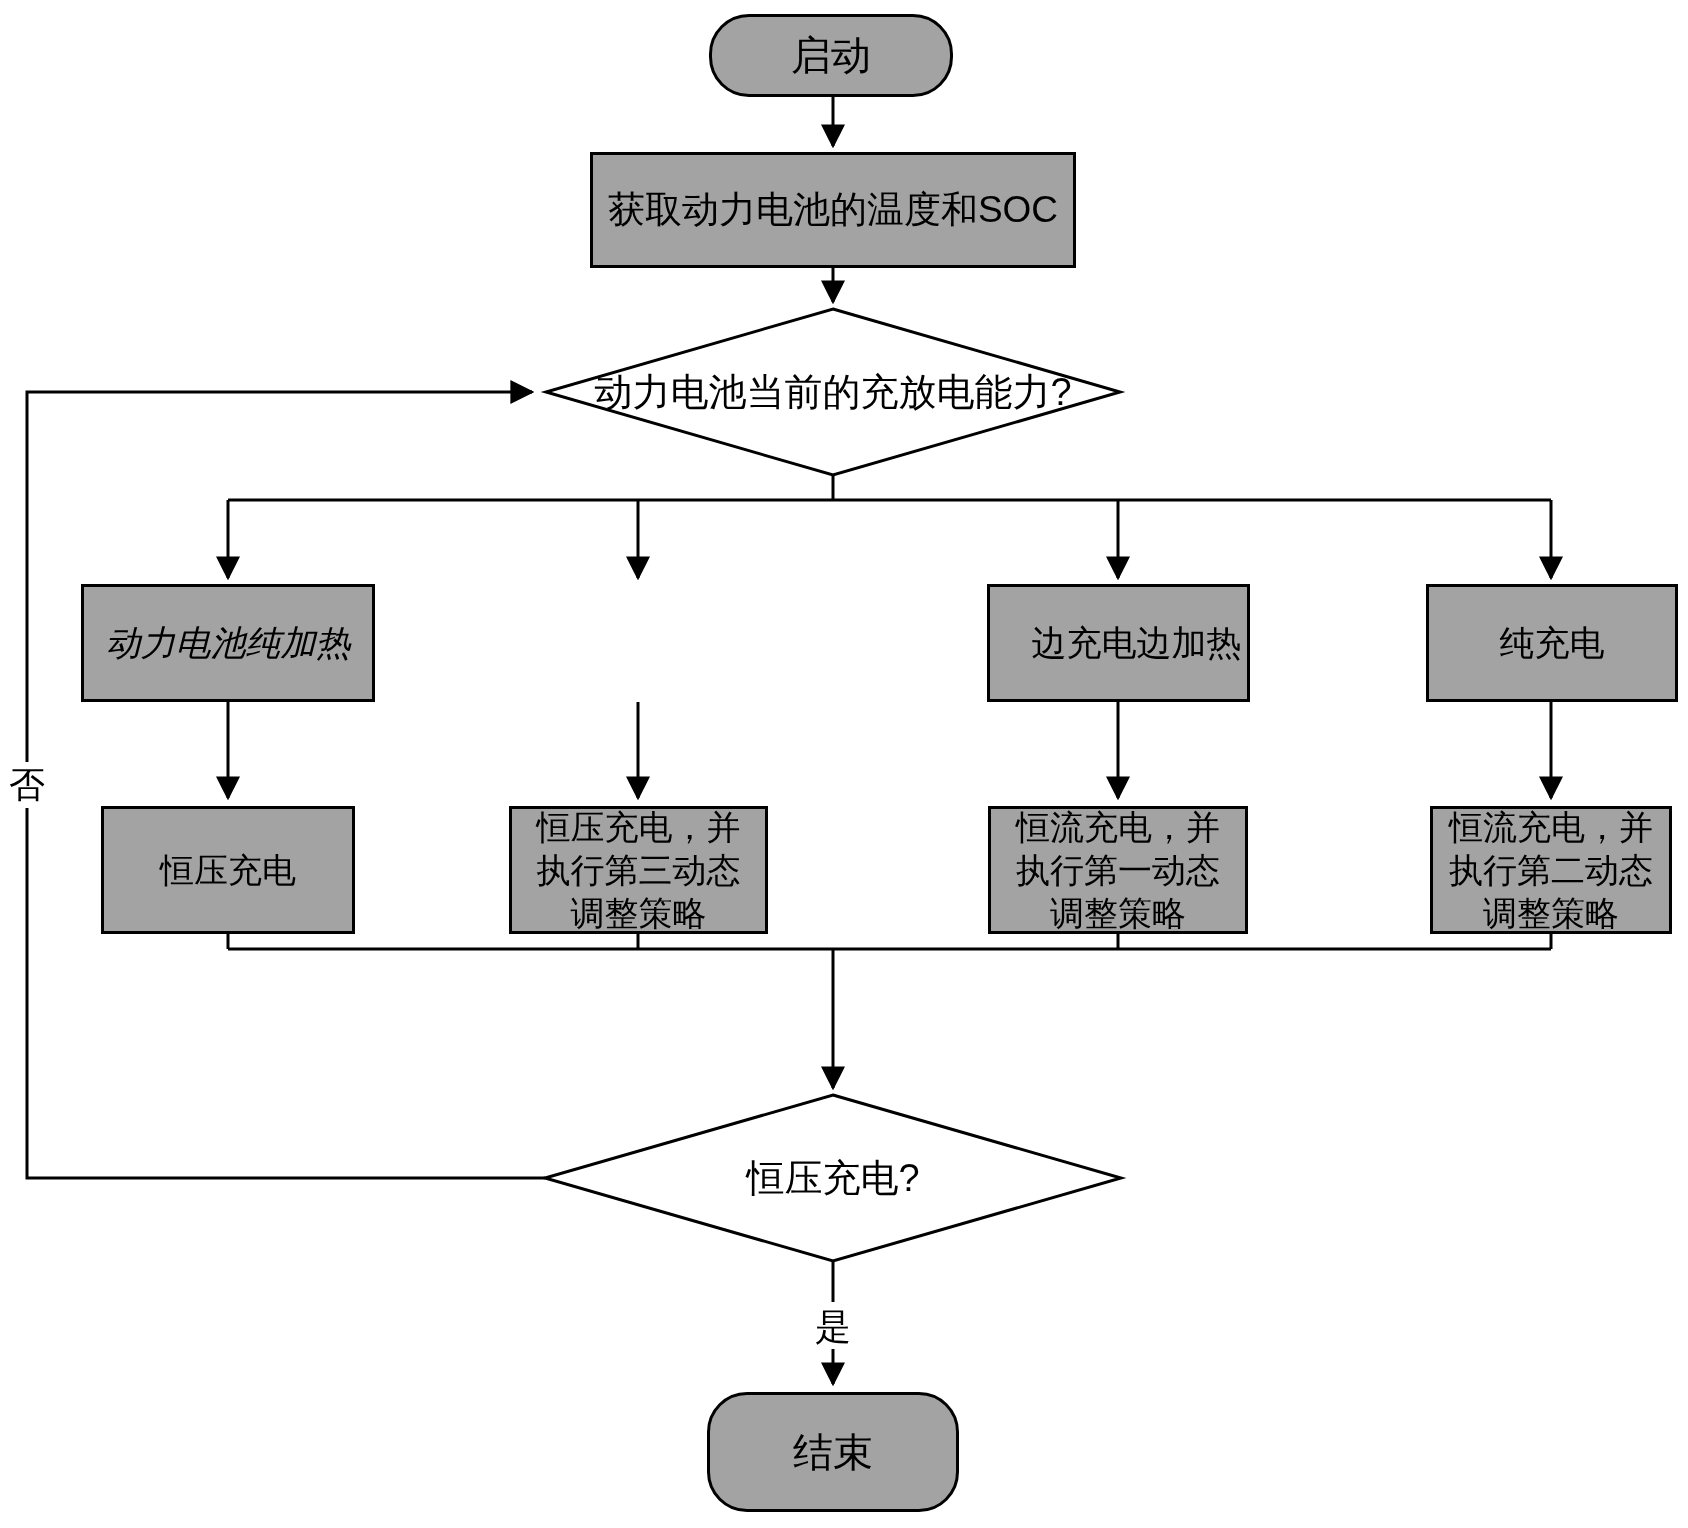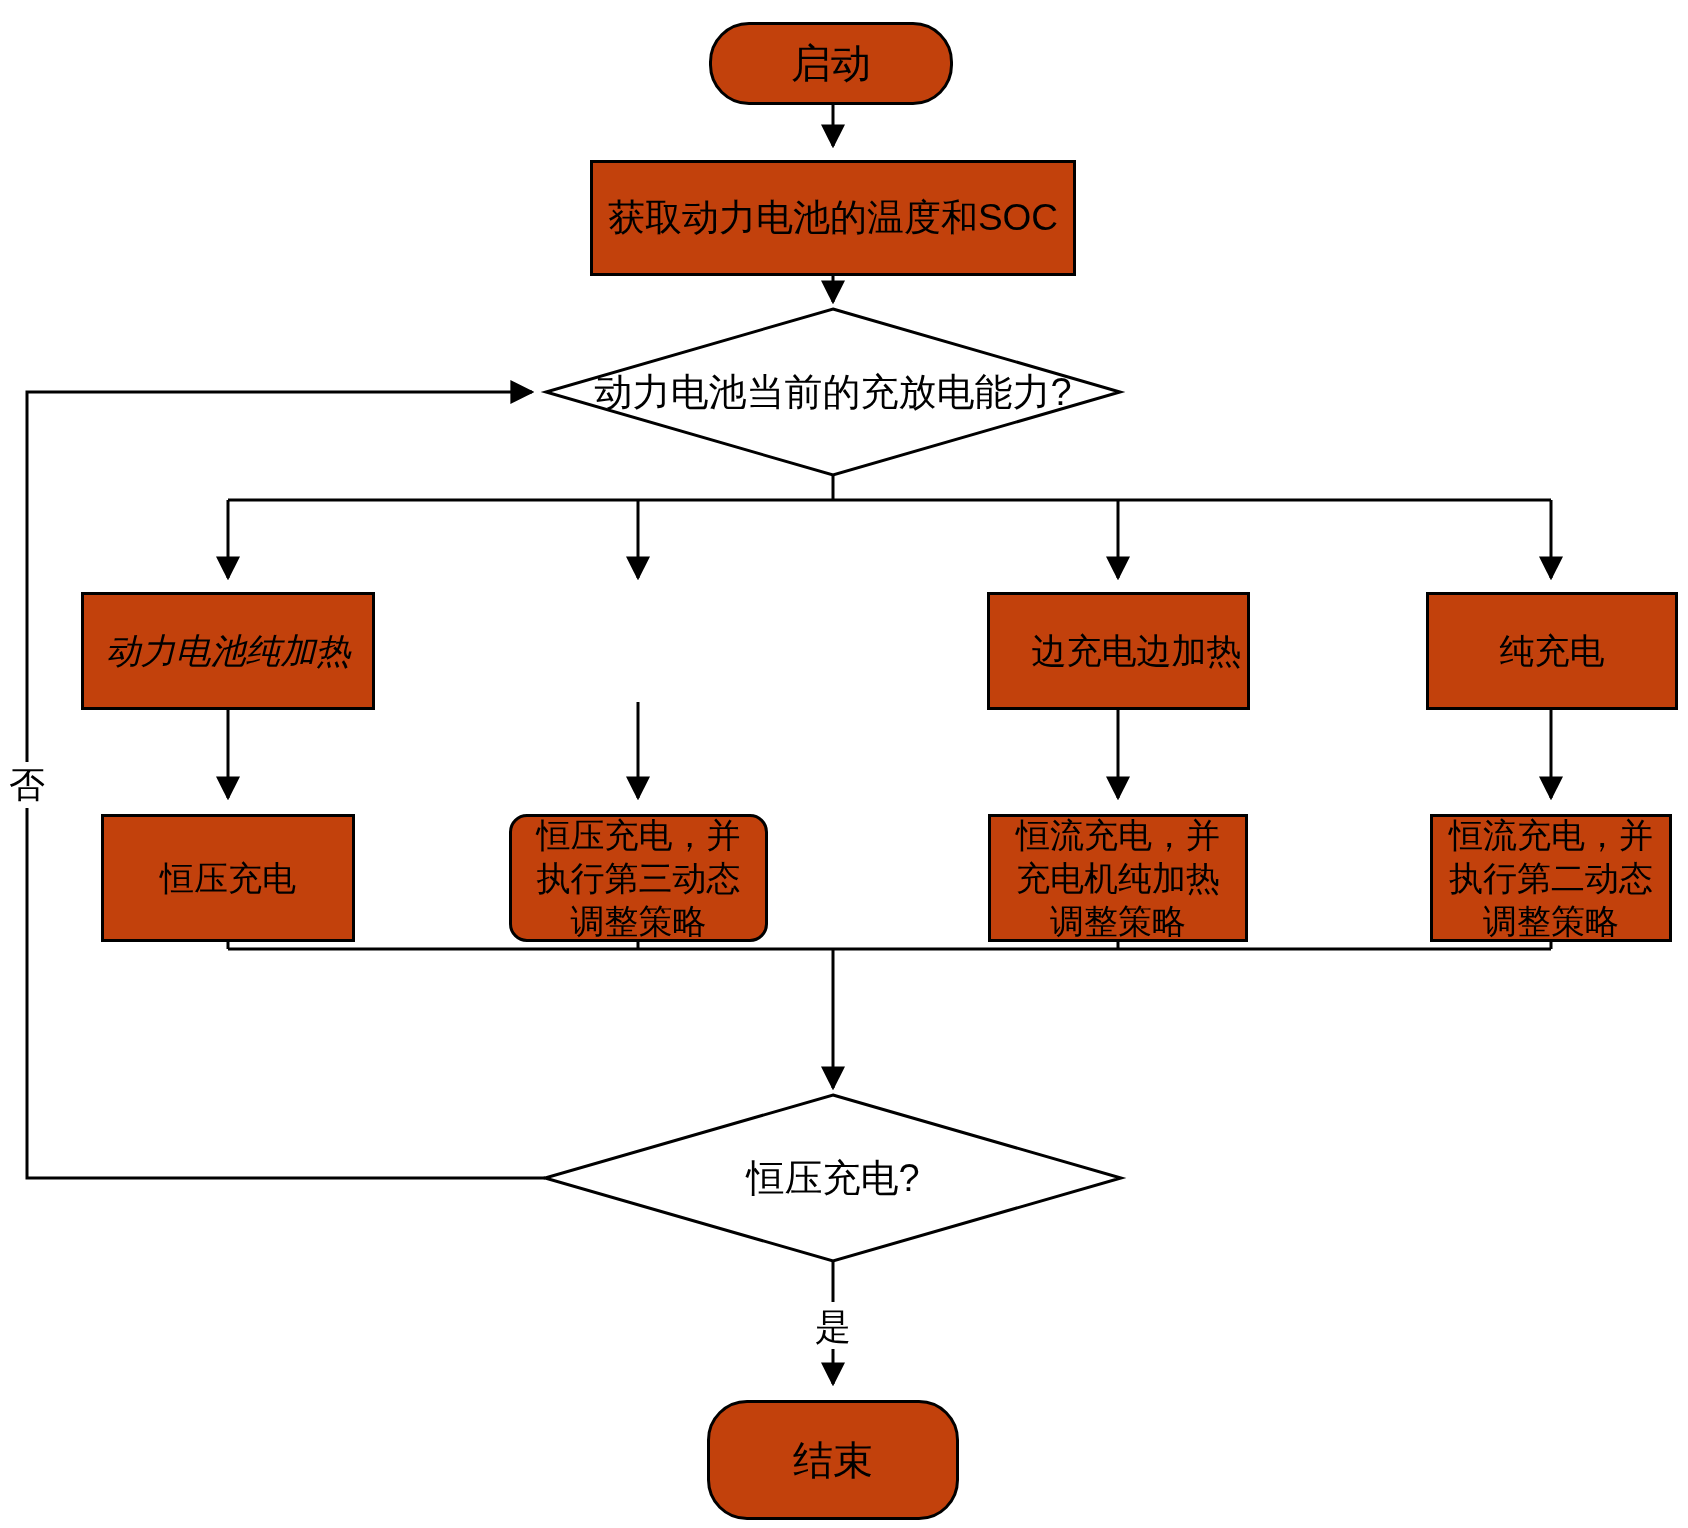--- a/index.html
+++ b/index.html
@@ -4,21 +4,21 @@
 <style>
   html,body{margin:0;padding:0;background:#ffffff;}
   .canvas{
     position:relative;width:1688px;height:1528px;background:#ffffff;
     font-family:"Liberation Sans","DejaVu Sans",sans-serif;color:#000;
     overflow:hidden;
   }
   svg.wires{position:absolute;left:0;top:0;width:1688px;height:1528px;}
   .node{
     position:absolute;display:flex;align-items:center;justify-content:center;
-    text-align:center;background:#c2410c;border:3px solid #000;box-sizing:border-box;margin-top:8px;
+    text-align:center;background:#a3a3a3;border:3px solid #000;box-sizing:border-box;
   }
   .terminal{border-radius:40px;font-size:40px;}
   .process{font-size:37px;}
   .mode{font-size:35px;}
   .lines{display:flex;flex-direction:column;justify-content:center;align-items:center;
          font-size:34px;line-height:43px;}
   .dtext{
     position:absolute;display:flex;align-items:center;justify-content:center;
     text-align:center;font-size:38px;background:transparent;border:none;
   }
@@ -98,31 +98,31 @@
     <span>纯充电</span>
   </div>
 
   <div class="node" style="left:101px;top:806px;width:254px;height:128px;">
     <div class="lines">
       <div>恒压充电</div>
       <div></div>
       <div></div>
     </div>
   </div>
-  <div class="node" style="left:509px;top:806px;width:259px;height:128px;border-radius:18px;">
+  <div class="node" style="left:509px;top:806px;width:259px;height:128px;">
     <div class="lines">
       <div>恒压充电，并</div>
       <div>执行第三动态</div>
       <div>调整策略</div>
     </div>
   </div>
   <div class="node" style="left:988px;top:806px;width:260px;height:128px;">
     <div class="lines">
       <div>恒流充电，并</div>
-      <div>充电机纯加热</div>
+      <div>执行第一动态</div>
       <div>调整策略</div>
     </div>
   </div>
   <div class="node" style="left:1430px;top:806px;width:242px;height:128px;">
     <div class="lines">
       <div>恒流充电，并</div>
       <div>执行第二动态</div>
       <div>调整策略</div>
     </div>
   </div>

